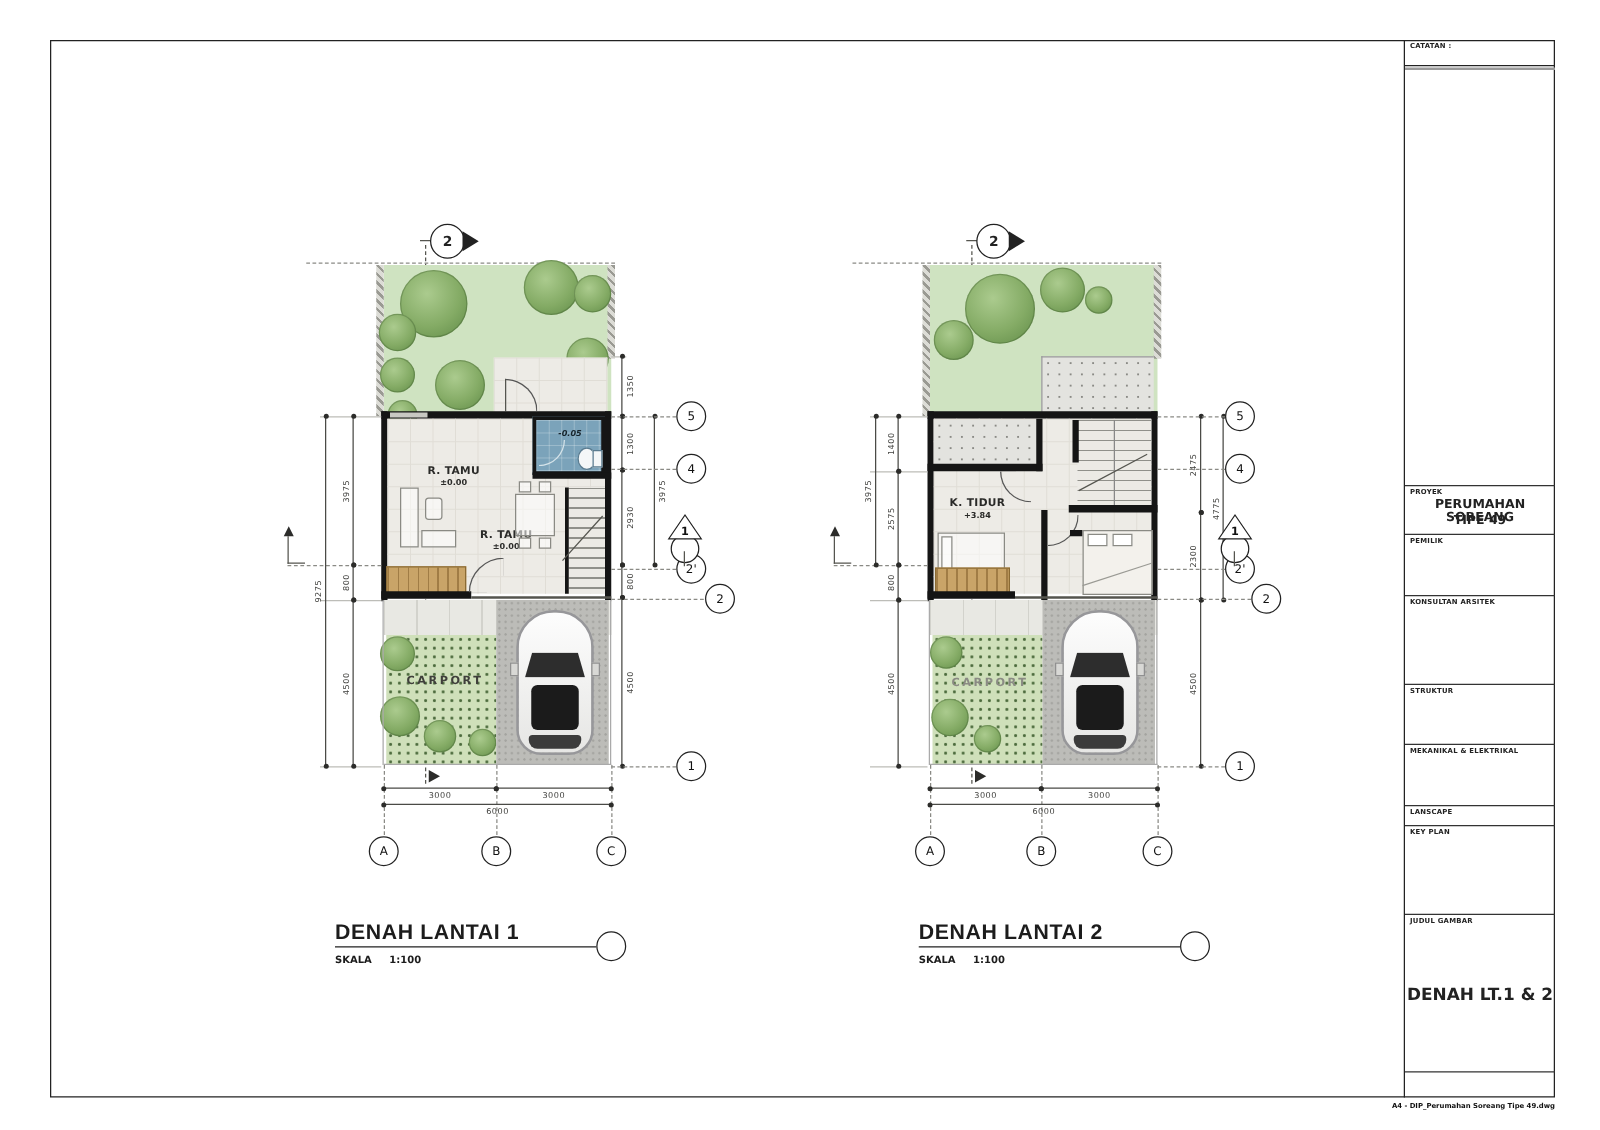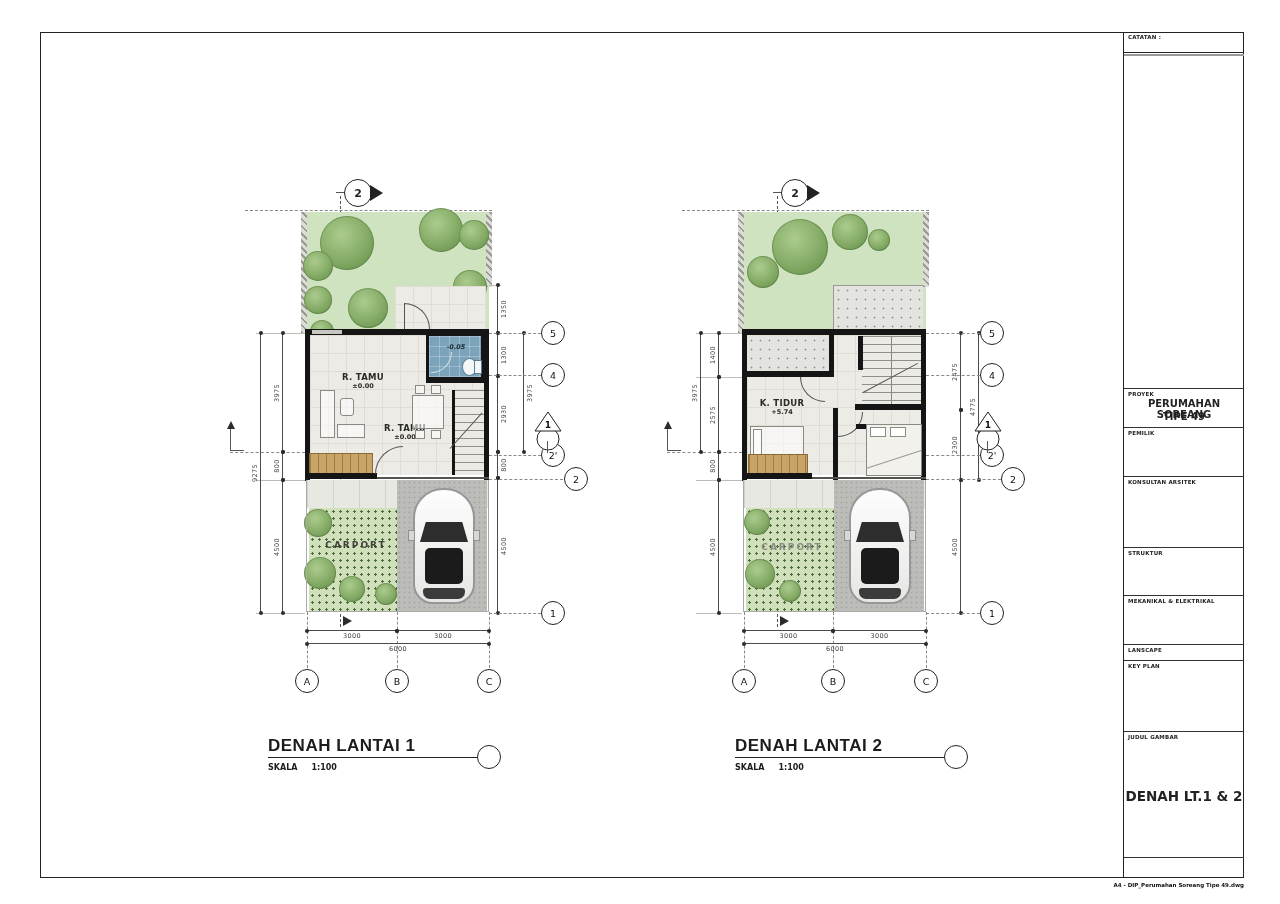--- a/index.html
+++ b/index.html
@@ -313,21 +313,21 @@
   <div class="wall" style="left:829px;top:335px;width:5px;height:42px;"></div>
 
   <div class="stairs" style="left:862px;top:336px;width:59px;height:70px;border-left:none;"></div>
   <div class="abs" style="left:891px;top:336px;width:1px;height:70px;background:#888;"></div>
   <div class="thin" style="left:863px;top:392px;width:62px;height:1px;transform:rotate(-28deg);transform-origin:left center;"></div>
   <div class="wall" style="left:858px;top:336px;width:5px;height:34px;"></div>
   <div class="wall" style="left:855px;top:404px;width:71px;height:6px;"></div>
 
   <div class="arc" style="left:800px;top:377px;width:25px;height:25px;border-left:1px solid #555;border-bottom:1px solid #555;border-bottom-left-radius:100%;"></div>
   <div class="room-label" style="left:752px;top:398px;width:60px;">K. TIDUR</div>
-  <div class="level-label" style="left:752px;top:408px;width:60px;">+5.74</div>
+  <div class="level-label" style="left:752px;top:408px;width:60px;">+3.84</div>
   <div class="furn" style="left:750px;top:426px;width:54px;height:34px;"></div>
   <div class="furn" style="left:753px;top:429px;width:9px;height:28px;"></div>
   <div class="wood" style="left:748px;top:454px;width:60px;height:22px;"></div>
   <div class="wall" style="left:742px;top:473px;width:70px;height:6px;"></div>
 
   <div class="wall" style="left:833px;top:408px;width:5px;height:72px;"></div>
   <div class="arc" style="left:838px;top:412px;width:25px;height:25px;border-bottom:1px solid #555;border-right:1px solid #555;border-bottom-right-radius:100%;"></div>
   <div class="wall" style="left:856px;top:424px;width:14px;height:5px;"></div>
   <div class="room-label" style="left:862px;top:437px;width:60px;">K. TIDUR</div>
   <div class="level-label" style="left:862px;top:447px;width:60px;">+3.50</div>

